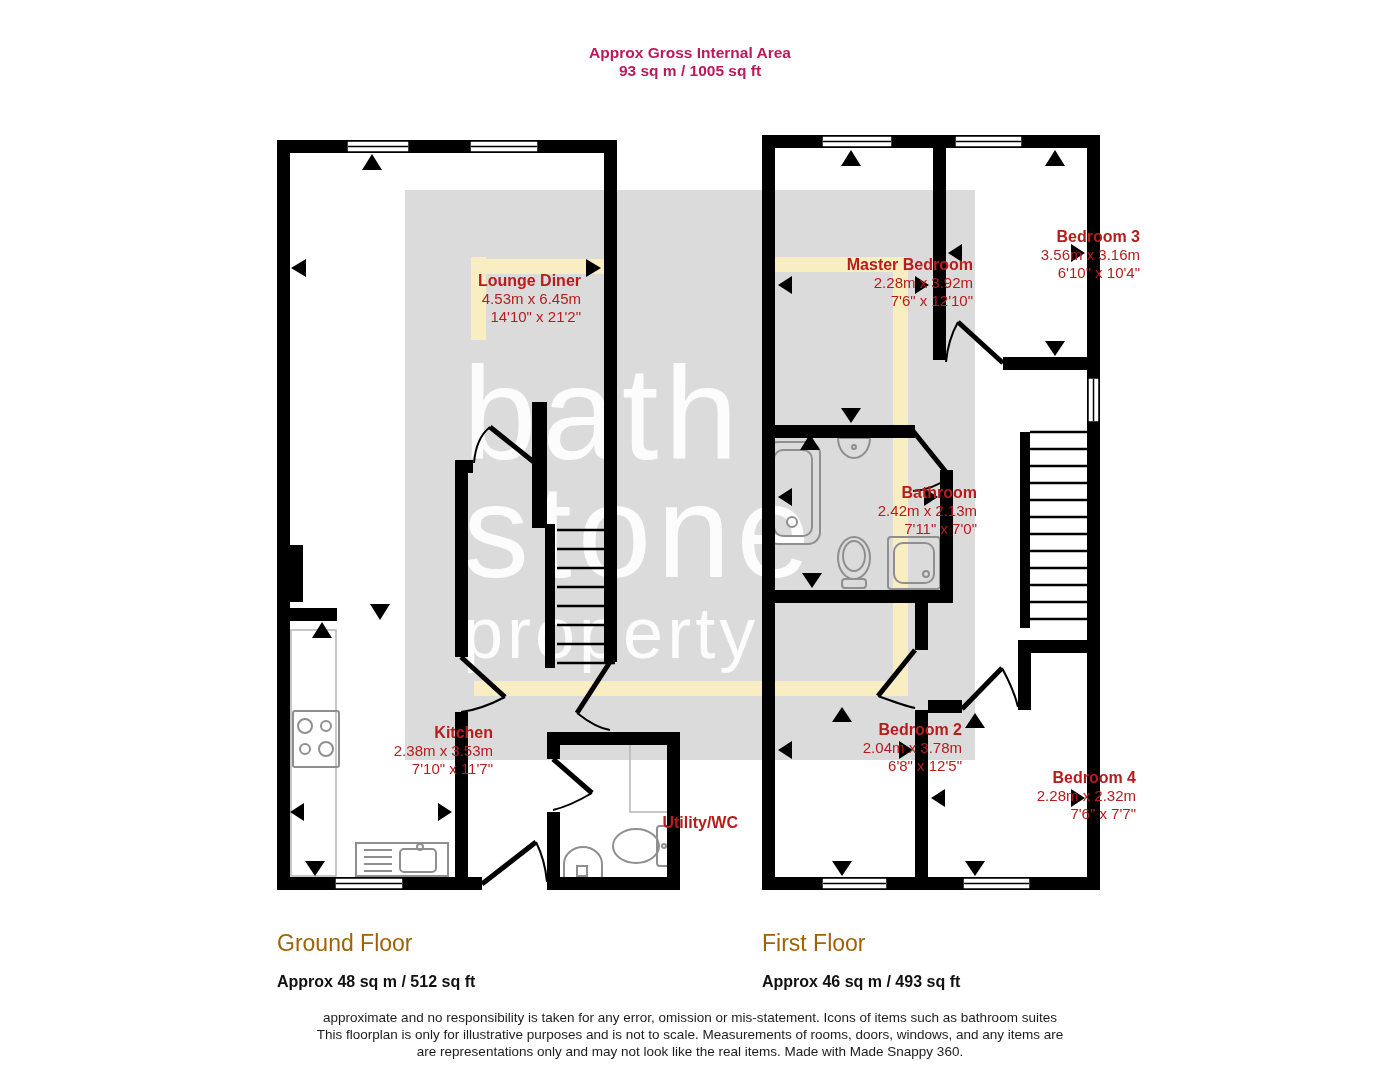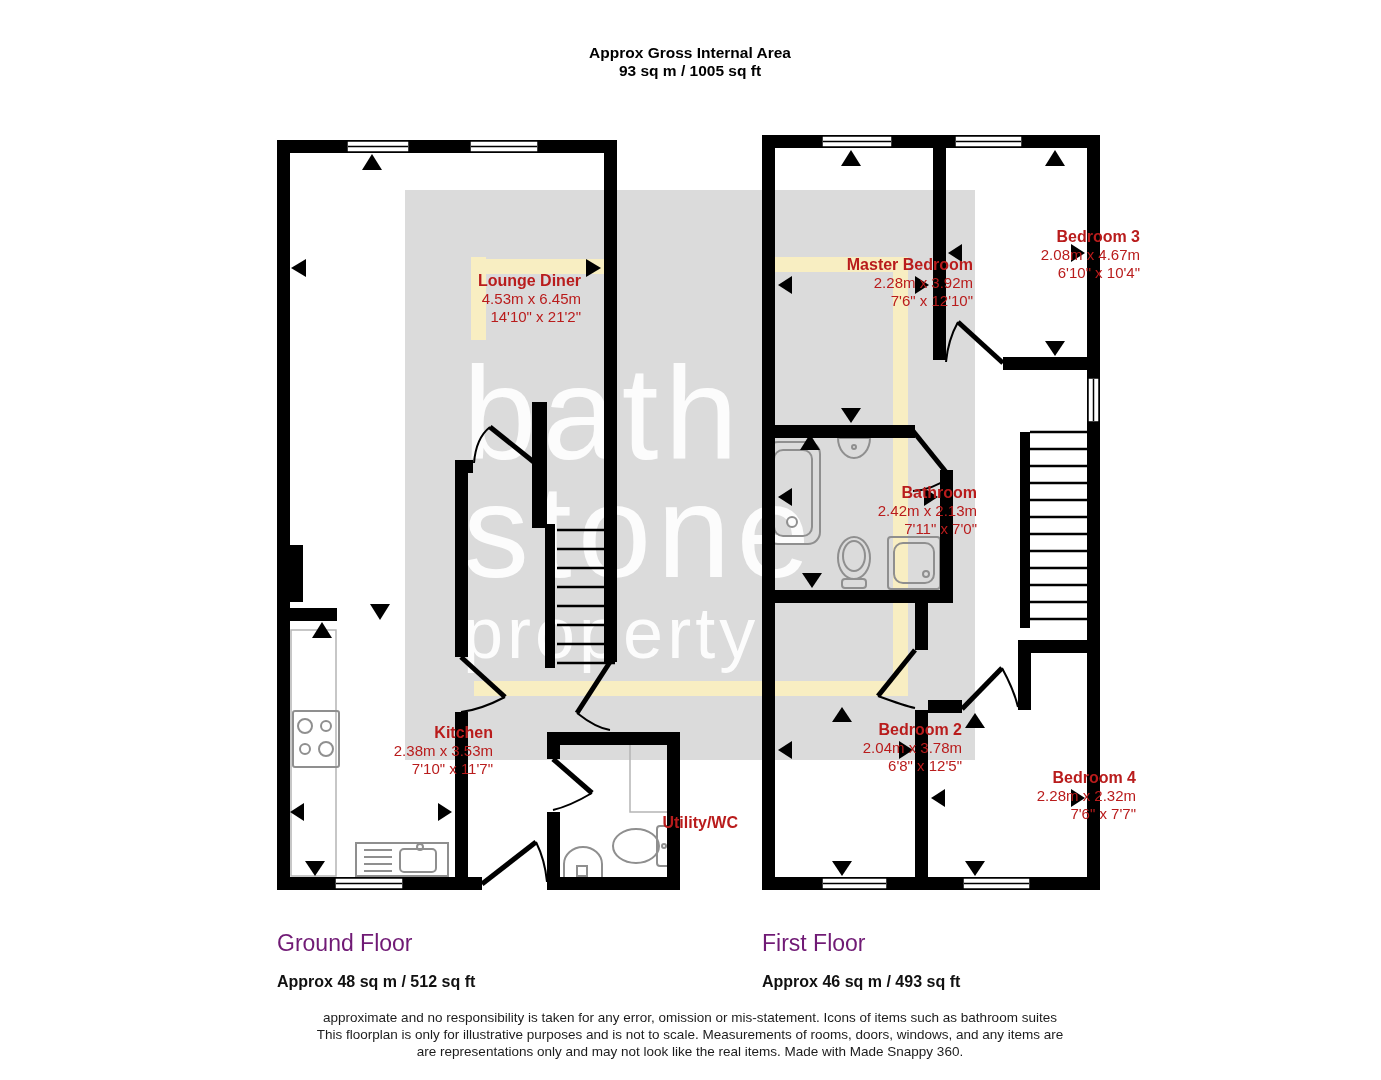--- a/index.html
+++ b/index.html
@@ -1,20 +1,20 @@
 <!DOCTYPE html>
 <html style="--wall: #000000; --watermark_box: #dbdbdb; --route_highlight: #f8eec2; --fixture_stroke: #8f8f8f; --watermark_text: #ffffff;"><head>
 <meta charset="utf-8">
 <style>
   html,body{margin:0;padding:0;background:#fff;}
   .page{position:relative;width:1381px;height:1080px;background:#fff;overflow:hidden;
         font-family:"Liberation Sans",sans-serif;color:#111;}
   
   .title{position:absolute;left:440px;top:44px;width:500px;text-align:center;
-         font-size:15.5px;font-weight:bold;line-height:17.5px;color:#000000;}
+         font-size:15.5px;font-weight:bold;line-height:17.5px;color:#be185d;}
   
   .watermark-box{position:absolute;left:405px;top:190px;width:570px;height:570px;
                  background:var(--watermark_box,#dbdbdb);overflow:hidden;}
   .wm{position:absolute;left:58px;color:rgba(255,255,255,0.92);font-weight:400;white-space:nowrap;}
   .wm-1{top:148px;font-size:132px;letter-spacing:6px;}
   .wm-2{top:266px;font-size:132px;letter-spacing:6px;}
   .wm-3{top:402px;font-size:72px;letter-spacing:4px;}
   
   .route{position:absolute;background:var(--route_highlight,#f8eec2);}
   .rt-g-v{left:471px;top:257px;width:15px;height:83px;}
@@ -30,21 +30,21 @@
   .lbl-lounge{left:341px;top:272px;}
   .lbl-kitchen{left:253px;top:724px;}
   .lbl-utility{left:498px;top:814px;}
   .lbl-master{left:733px;top:256px;}
   .lbl-bed3{left:900px;top:228px;}
   .lbl-bathroom{left:737px;top:484px;}
   .lbl-bed2{left:722px;top:721px;}
   .lbl-bed4{left:896px;top:769px;}
   
   .floor-cap{position:absolute;width:420px;}
-  .floor-cap .fname{font-size:23px;font-weight:400;color:#701a75;}
+  .floor-cap .fname{font-size:23px;font-weight:400;color:#a16207;}
   .floor-cap .farea{font-size:16px;font-weight:bold;margin-top:16px;}
   .cap-ground{left:277px;top:930px;}
   .cap-first{left:762px;top:930px;}
   
   .disclaimer{position:absolute;left:290px;top:1009px;width:800px;text-align:center;
               font-size:13.5px;line-height:17px;color:#1c1c1c;}
 </style>
 </head>
 <body>
 
@@ -285,21 +285,21 @@
   <div class="room-label lbl-utility">
     <div class="rname">Utility/WC</div>
   </div>
   <div class="room-label lbl-master">
     <div class="rname">Master Bedroom</div>
     <div>2.28m x 3.92m</div>
     <div>7'6" x 12'10"</div>
   </div>
   <div class="room-label lbl-bed3">
     <div class="rname">Bedroom 3</div>
-    <div>2.08m x 4.67m</div>
+    <div>3.56m x 3.16m</div>
     <div>6'10" x 10'4"</div>
   </div>
   <div class="room-label lbl-bathroom">
     <div class="rname">Bathroom</div>
     <div>2.42m x 2.13m</div>
     <div>7'11" x 7'0"</div>
   </div>
   <div class="room-label lbl-bed2">
     <div class="rname">Bedroom 2</div>
     <div>2.04m x 3.78m</div>

